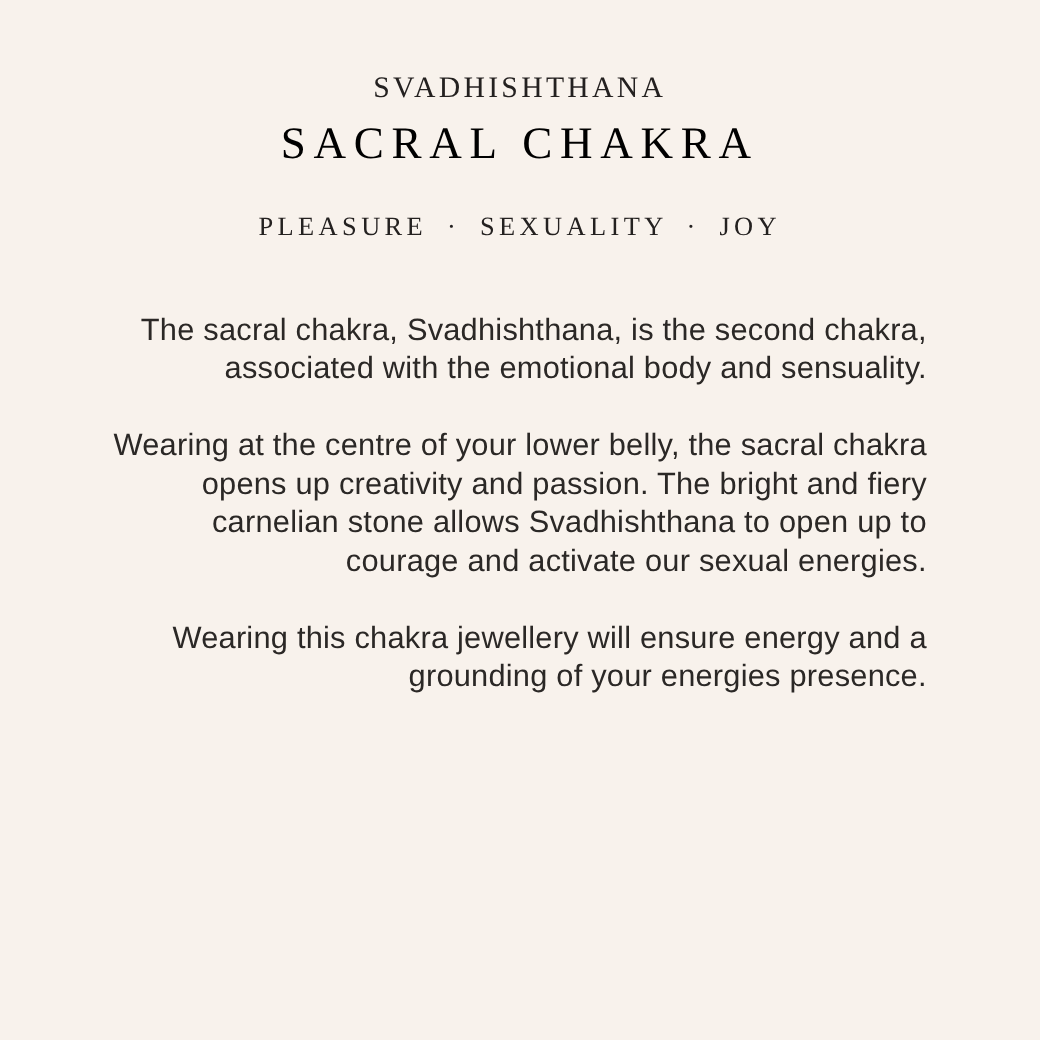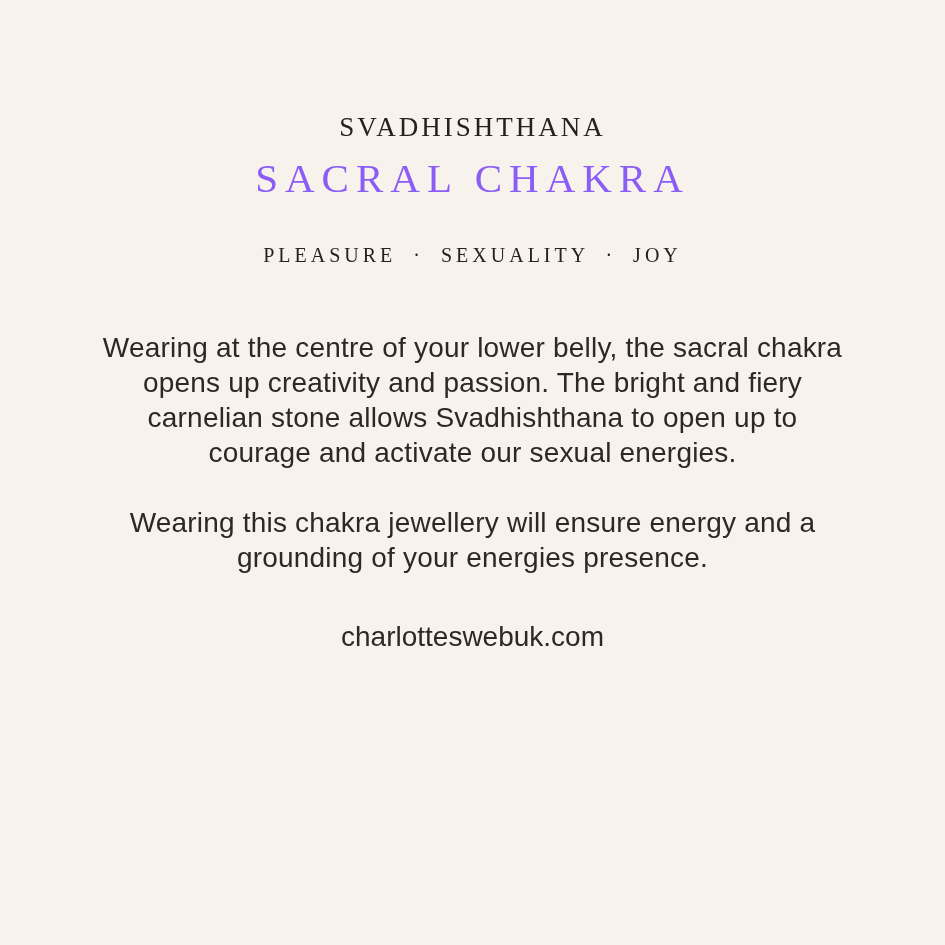--- a/index.html
+++ b/index.html
@@ -15,46 +15,46 @@
     color: #242120;
     font-family: "Liberation Sans", sans-serif;
   }
 
   .card {
     width: 945px;
     height: 945px;
     display: flex;
     flex-direction: column;
     align-items: center;
-    text-align: center;
-    padding-top: 110px;
+    text-align: right;
+    padding-top: 62px;
   }
 
   .kicker {
     font-family: "Liberation Serif", serif;
     font-size: 27px;
     line-height: 34px;
     letter-spacing: 3px;
     font-weight: 400;
     color: #242120;
   }
 
   .title {
     font-family: "Liberation Serif", serif;
     font-size: 41px;
     line-height: 48px;
     letter-spacing: 7px;
     font-weight: 400;
     margin-top: 10px;
-    color: #8b5cf6;
+    color: #000000;
   }
 
   .keywords {
     font-family: "Liberation Serif", serif;
-    font-size: 20px;
+    font-size: 24px;
     line-height: 30px;
     letter-spacing: 4px;
     word-spacing: 8px;
     margin-top: 38px;
     color: #242120;
   }
 
   .body-copy {
     margin-top: 60px;
     width: 740px;
@@ -86,19 +86,19 @@
 
 <div class="card">
 
   <div class="kicker">SVADHISHTHANA</div>
 
   <h1 class="title">SACRAL CHAKRA</h1>
 
   <div class="keywords">PLEASURE · SEXUALITY · JOY</div>
 
   <div class="body-copy">
+    <p>The sacral chakra, Svadhishthana, is the second chakra, associated with the emotional body and sensuality.</p>
     <p>Wearing at the centre of your lower belly, the sacral chakra opens up creativity and passion. The bright and fiery carnelian stone allows Svadhishthana to open up to courage and activate our sexual energies.</p>
     <p>Wearing this chakra jewellery will ensure energy and a grounding of your energies presence.</p>
   </div>
 
-  <div class="website">charlotteswebuk.com</div>
 
 </div>
 
 </body></html>

